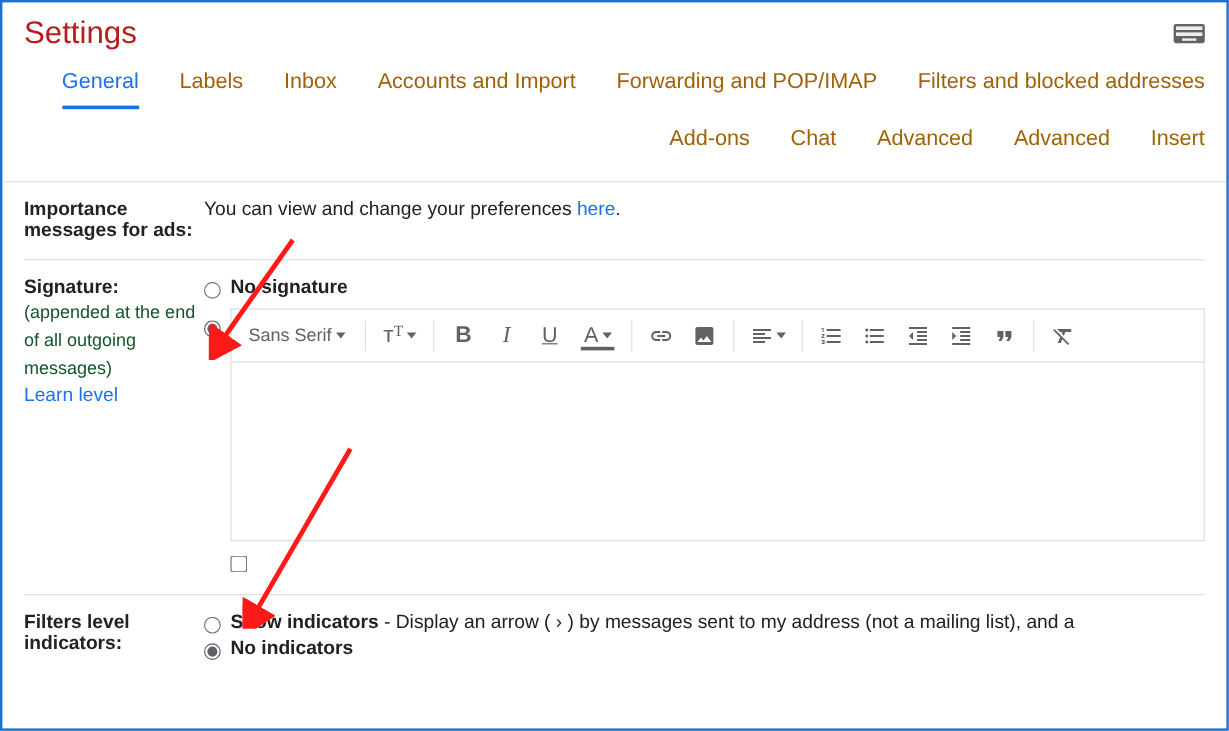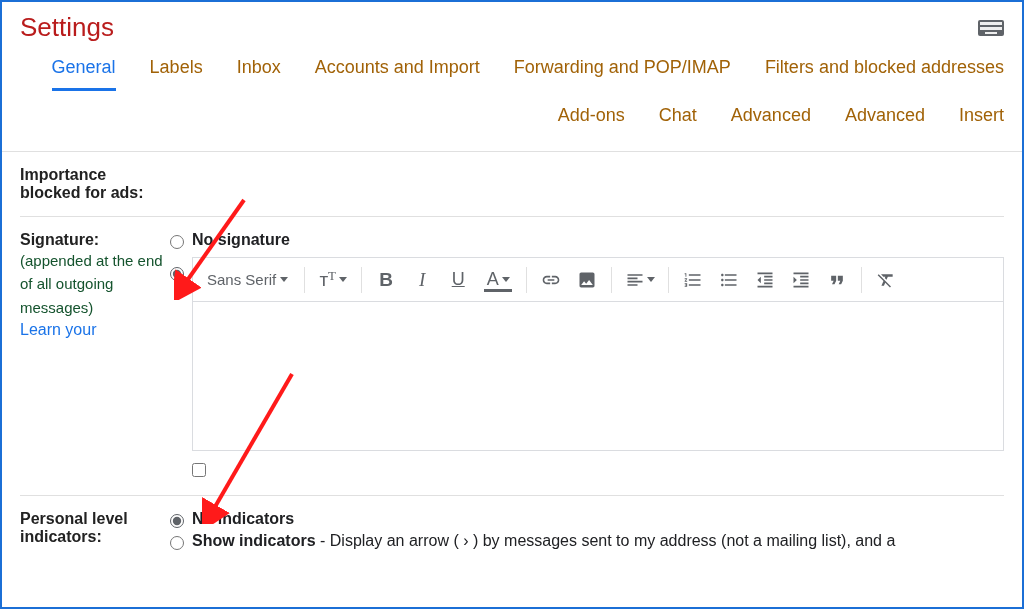--- a/index.html
+++ b/index.html
@@ -65,28 +65,31 @@
     <span class="tab">Chat</span>
     <span class="tab">Advanced</span>
     <span class="tab">Advanced</span>
     <span class="tab">Insert</span>
   </div>
 </div>
 
 <div class="content">
 
   <div class="section">
-    <div class="label"><b>Importance blocked for ads:</b></div>
+    <div class="label"><b>Importance messages for ads:</b></div>
+    <div class="body">
+      <span>You can view and change your preferences </span><a href="#" class="link">here</a><span>.</span>
+    </div>
   </div>
 
   <div class="section" style="align-items:flex-start;">
     <div class="label">
       <b>Signature:</b>
       <span class="sub">(appended at the end of all outgoing messages)</span>
-      <a href="#" class="link" style="display:block;margin-top:2px;font-size:16px;">Learn your</a>
+      <a href="#" class="link" style="display:block;margin-top:2px;font-size:16px;">Learn level</a>
     </div>
     <div class="body">
       <div class="opt">
         <input type="radio" name="sig" style="">
         <label class="bold">No signature</label>
       </div>
       <div class="opt" style="align-items:flex-start;">
         <input type="radio" name="sig" checked="" style="margin-top: 14px;">
         <div style="flex-grow:1;">
           <div class="sig-editor" style="margin-left:0;">
@@ -161,29 +164,29 @@
           </div>
           <div class="sig-check">
             <input type="checkbox" style="">
           </div>
         </div>
       </div>
     </div>
   </div>
 
   <div class="section" style="border-bottom:none;">
-    <div class="label"><b>Personal level indicators:</b></div>
+    <div class="label"><b>Filters level indicators:</b></div>
     <div class="body">
+      <div class="opt">
+        <input type="radio" name="ind" style="">
+        <label><span class="bold">Show indicators</span><span> - Display an arrow ( › ) by messages sent to my address (not a mailing list), and a</span></label>
+      </div>
       <div class="opt">
         <input type="radio" name="ind" checked="" style="">
         <label class="bold">No indicators</label>
-      </div>
-      <div class="opt">
-        <input type="radio" name="ind" style="">
-        <label><span class="bold">Show indicators</span><span> - Display an arrow ( › ) by messages sent to my address (not a mailing list), and a</span></label>
       </div>
     </div>
   </div>
 
 </div>
 
 <svg class="arrow" style="left:172px; top:188px;" width="80" height="110">
   <defs>
       <marker id="ah1" markerWidth="8" markerHeight="8" refX="2" refY="4" orient="auto">
         <path d="M0,0 L8,4 L0,8 Z" fill="#ff1a1a"></path>

